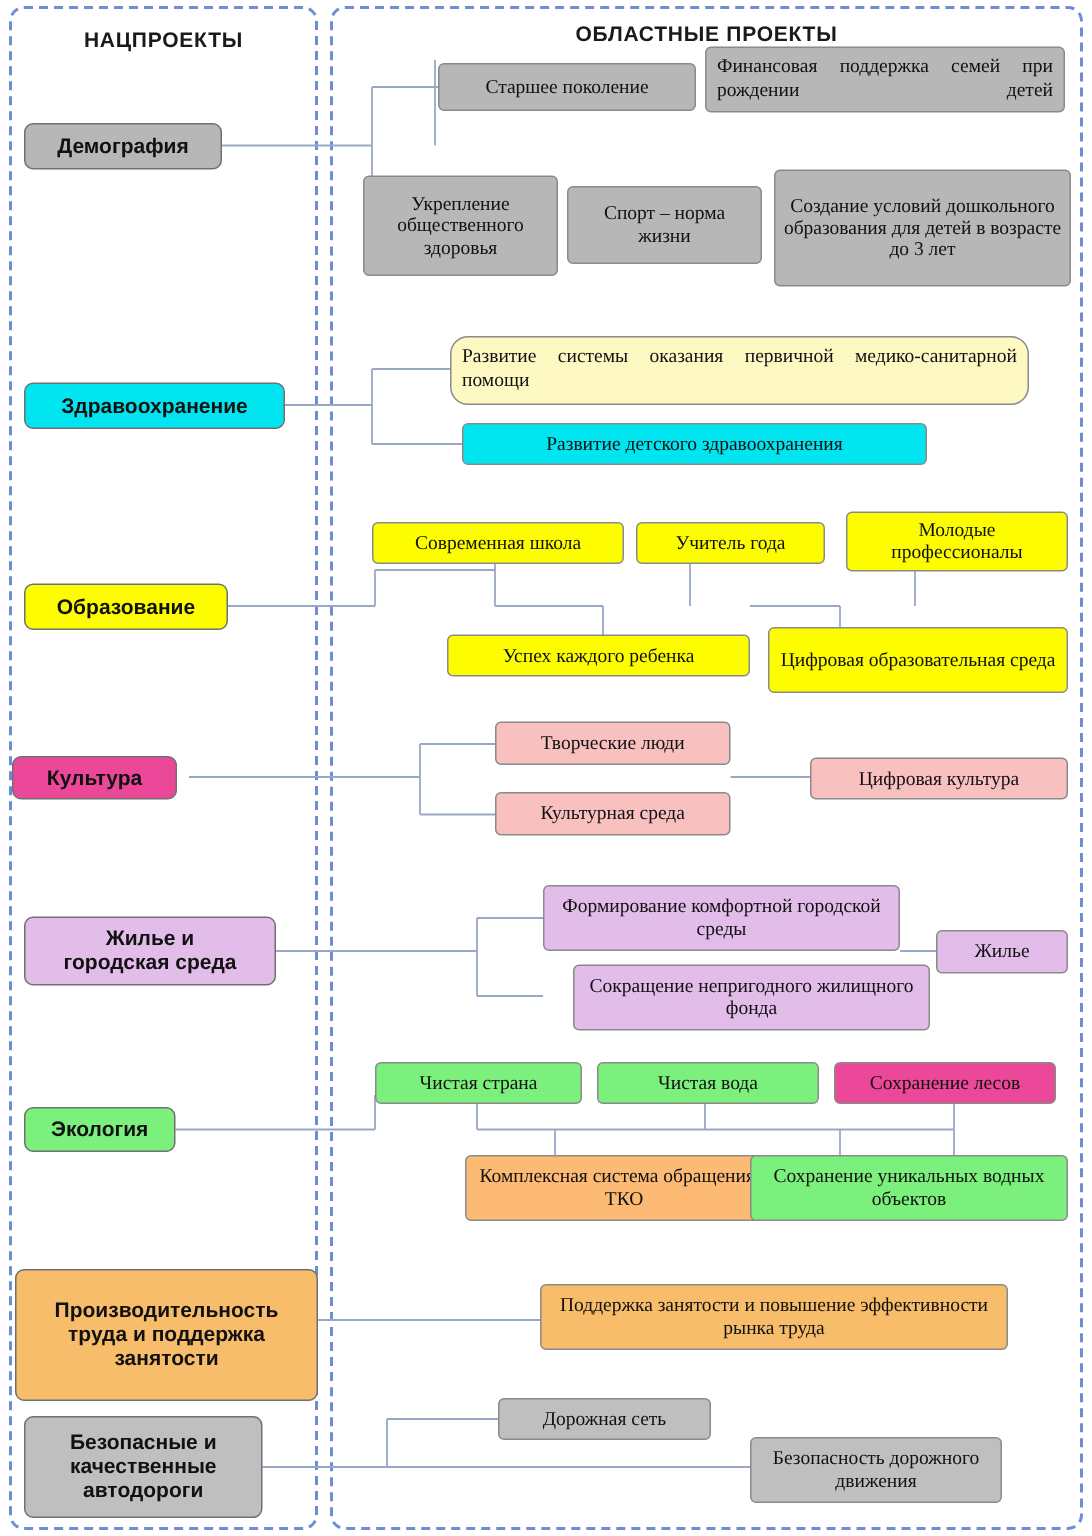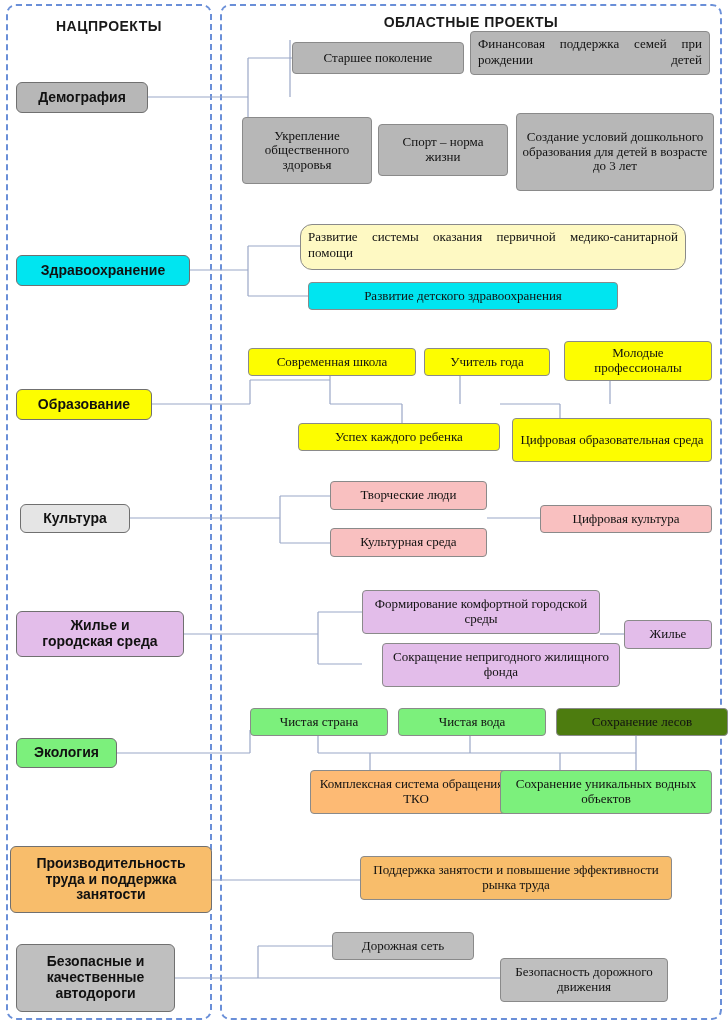--- a/index.html
+++ b/index.html
@@ -133,34 +133,34 @@
   </div>
 
   <div class="node cat" style="left:16px;top:255px;width:174px;height:31px;background:#00e5f0;">
     <span>Здравоохранение</span>
   </div>
 
   <div class="node cat" style="left:16px;top:389px;width:136px;height:31px;background:#fdfd00;">
     <span>Образование</span>
   </div>
 
-  <div class="node cat" style="left:20px;top:504px;width:110px;height:29px;background:#e5e5e5;">
+  <div class="node cat" style="left:8px;top:504px;width:110px;height:29px;background:#ec4899;">
     <span>Культура</span>
   </div>
 
   <div class="node cat" style="left:16px;top:611px;width:168px;height:46px;background:#e3bdea;white-space:pre-line;">
     <span>Жилье и
 городская среда</span>
   </div>
 
   <div class="node cat" style="left:16px;top:738px;width:101px;height:30px;background:#7cf07c;">
     <span>Экология</span>
   </div>
 
-  <div class="node cat" style="left:10px;top:846px;width:202px;height:67px;background:#f8bd6b;">
+  <div class="node cat" style="left:10px;top:846px;width:202px;height:88px;background:#f8bd6b;">
     <span>Производительность труда и поддержка занятости</span>
   </div>
 
   <div class="node cat" style="left:16px;top:944px;width:159px;height:68px;background:#bfbfbf;">
     <span>Безопасные и качественные автодороги</span>
   </div>
 
   <div class="node sub" style="left:292px;top:42px;width:172px;height:32px;background:#b7b7b7;text-align:center;">
     <span>Старшее поколение</span>
   </div>
@@ -234,21 +234,21 @@
   </div>
 
   <div class="node sub" style="left:250px;top:708px;width:138px;height:28px;background:#7cf07c;">
     <span>Чистая страна</span>
   </div>
 
   <div class="node sub" style="left:398px;top:708px;width:148px;height:28px;background:#7cf07c;">
     <span>Чистая вода</span>
   </div>
 
-  <div class="node sub" style="left:556px;top:708px;width:172px;height:28px;background:#4d7c0f;">
+  <div class="node sub" style="left:556px;top:708px;width:148px;height:28px;background:#ec4899;">
     <span>Сохранение лесов</span>
   </div>
 
   <div class="node sub" style="left:310px;top:770px;width:212px;height:44px;background:#fdba74;">
     <span>Комплексная система обращения с ТКО</span>
   </div>
 
   <div class="node sub" style="left:500px;top:770px;width:212px;height:44px;background:#7cf07c;">
     <span>Сохранение уникальных водных объектов</span>
   </div>

